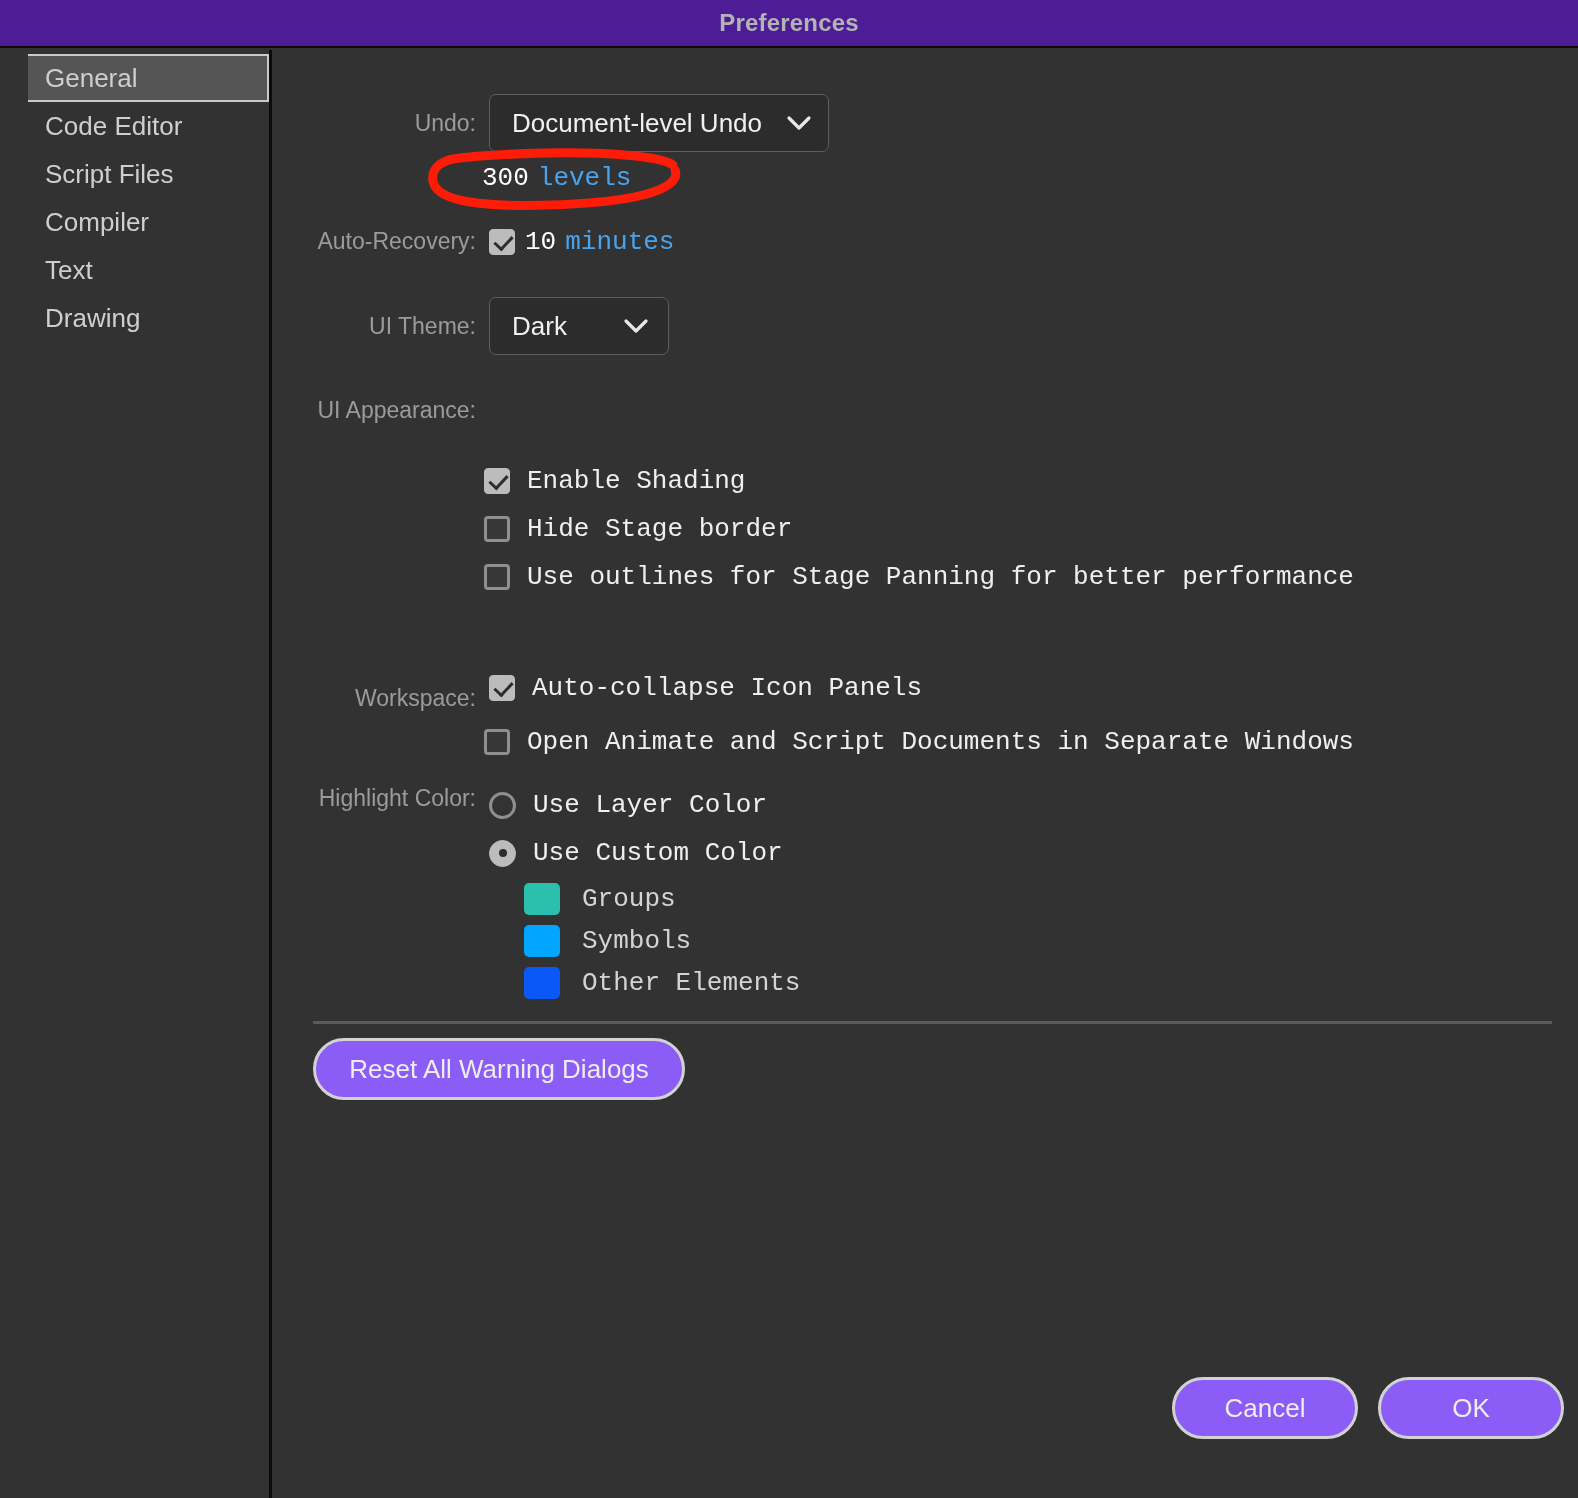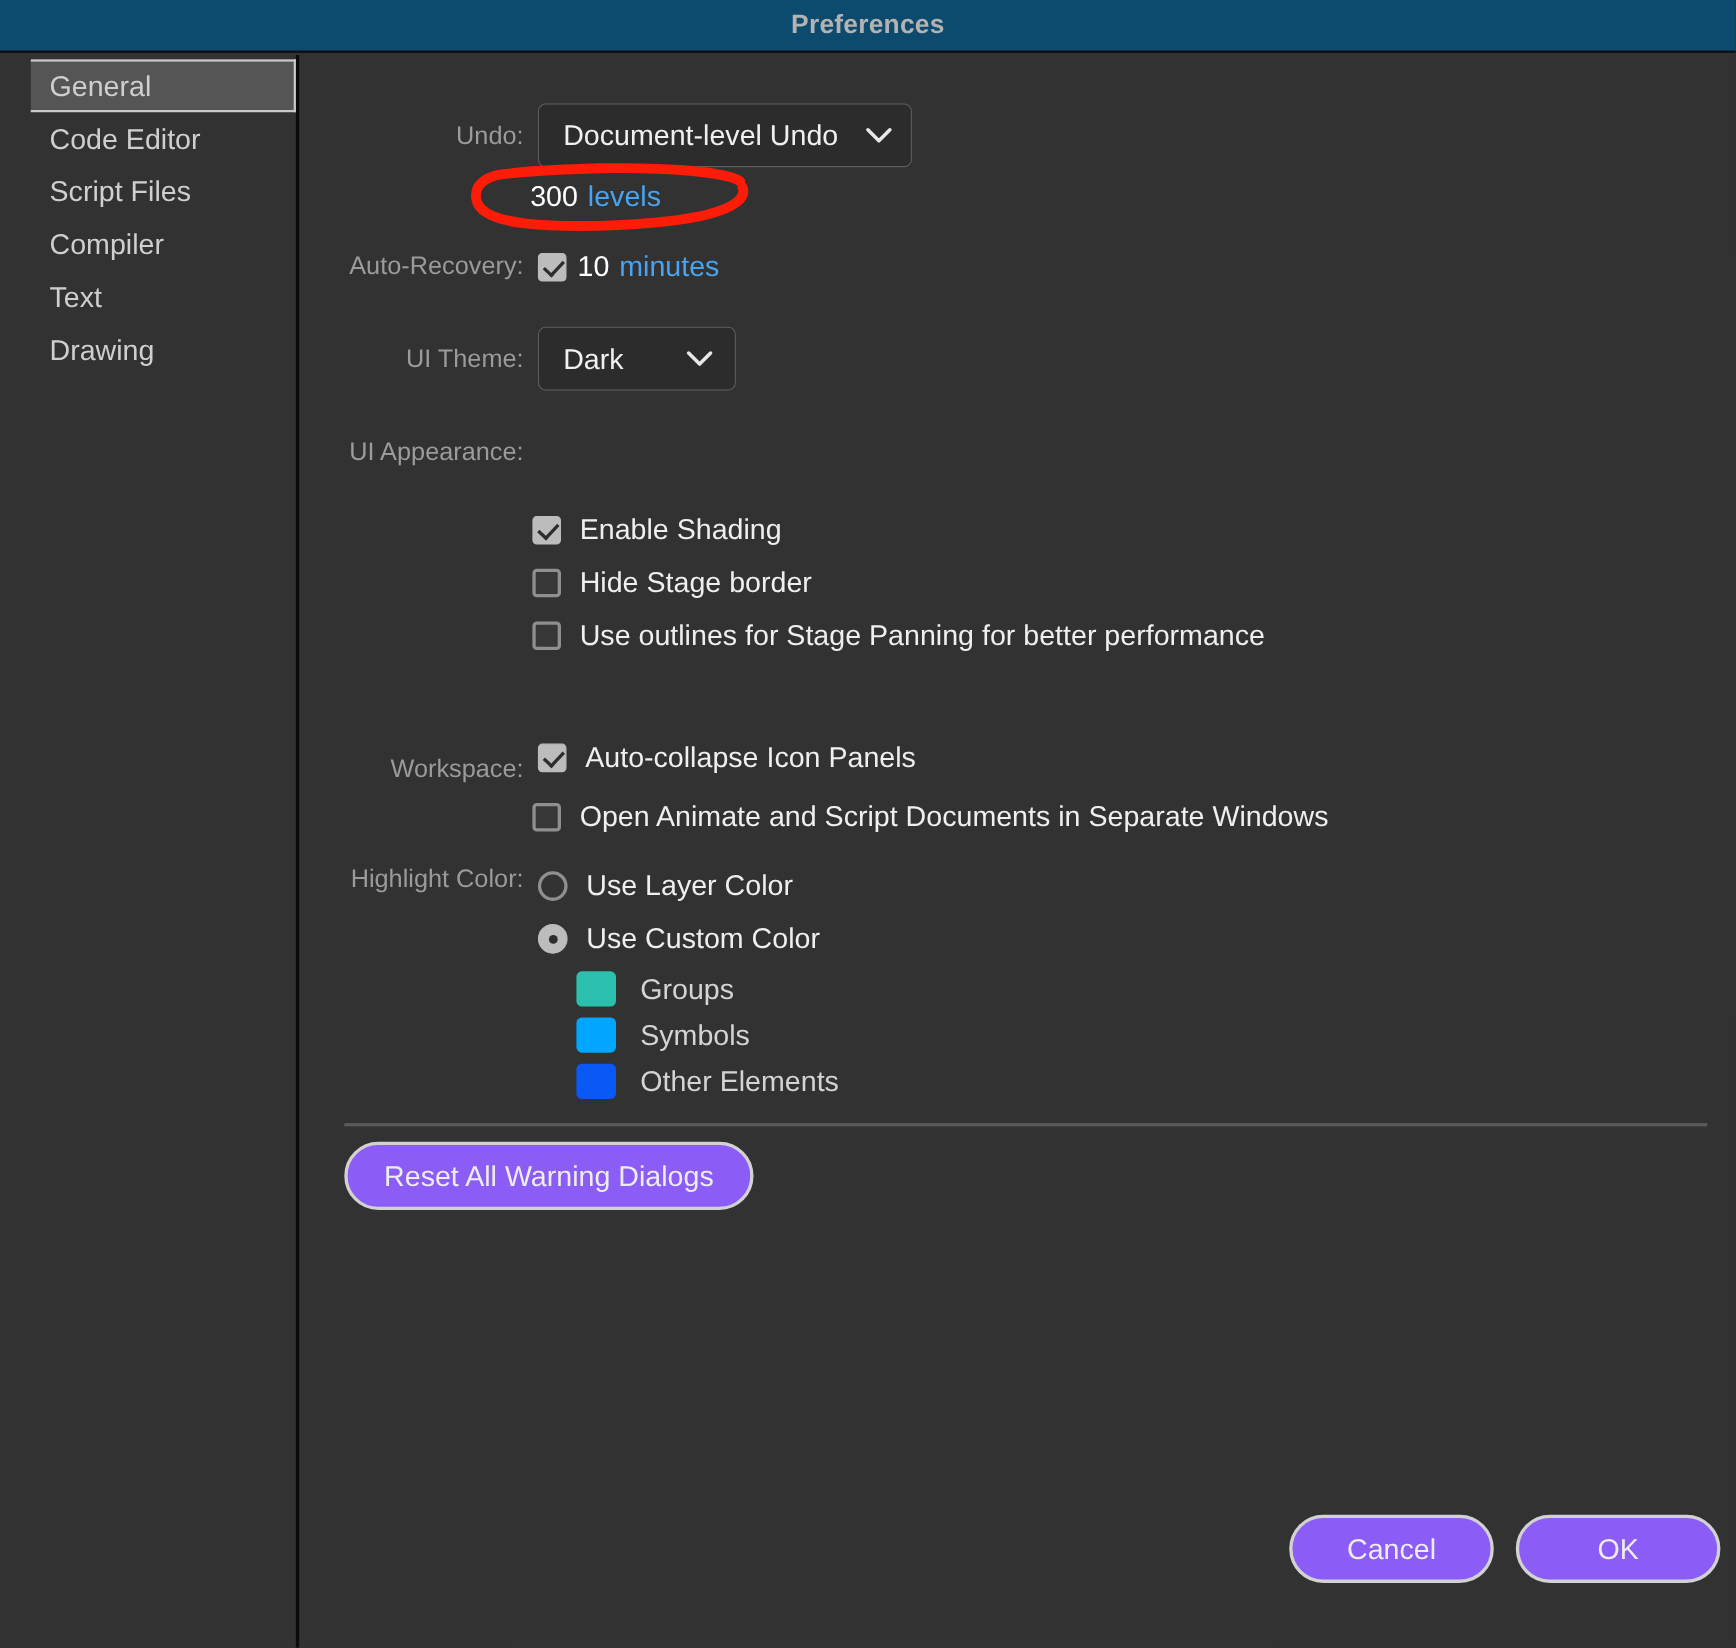--- a/index.html
+++ b/index.html
@@ -17,21 +17,21 @@
     width: 1578px;
     height: 1498px;
     background: #323232;
   }
 
   
   #titlebar {
     position: absolute;
     left: 0; top: 0;
     width: 1578px; height: 48px;
-    background: #0c4a6e;
+    background: #4c1d95;
     border-bottom: 2px solid #0c0c0c;
     display: flex;
     align-items: center;
     justify-content: center;
   }
   #title-text {
     font-size: 24px;
     font-weight: bold;
     color: #b3b3b3;
     letter-spacing: 0.2px;
@@ -65,21 +65,21 @@
 
   
   #content {
     position: absolute;
     left: 275px; top: 50px;
     width: 1303px; height: 1448px;
     background: #323232;
   }
 
   
-  .row { position: absolute; display: flex; align-items: center; }
+  .row { position: absolute; display: flex; align-items: center; font-family: Liberation Mono, monospace; }
 
   .field-label {
     position: absolute;
     text-align: right;
     font-size: 23px;
     color: #9b9b9b;
     white-space: nowrap;
   }
 
   

